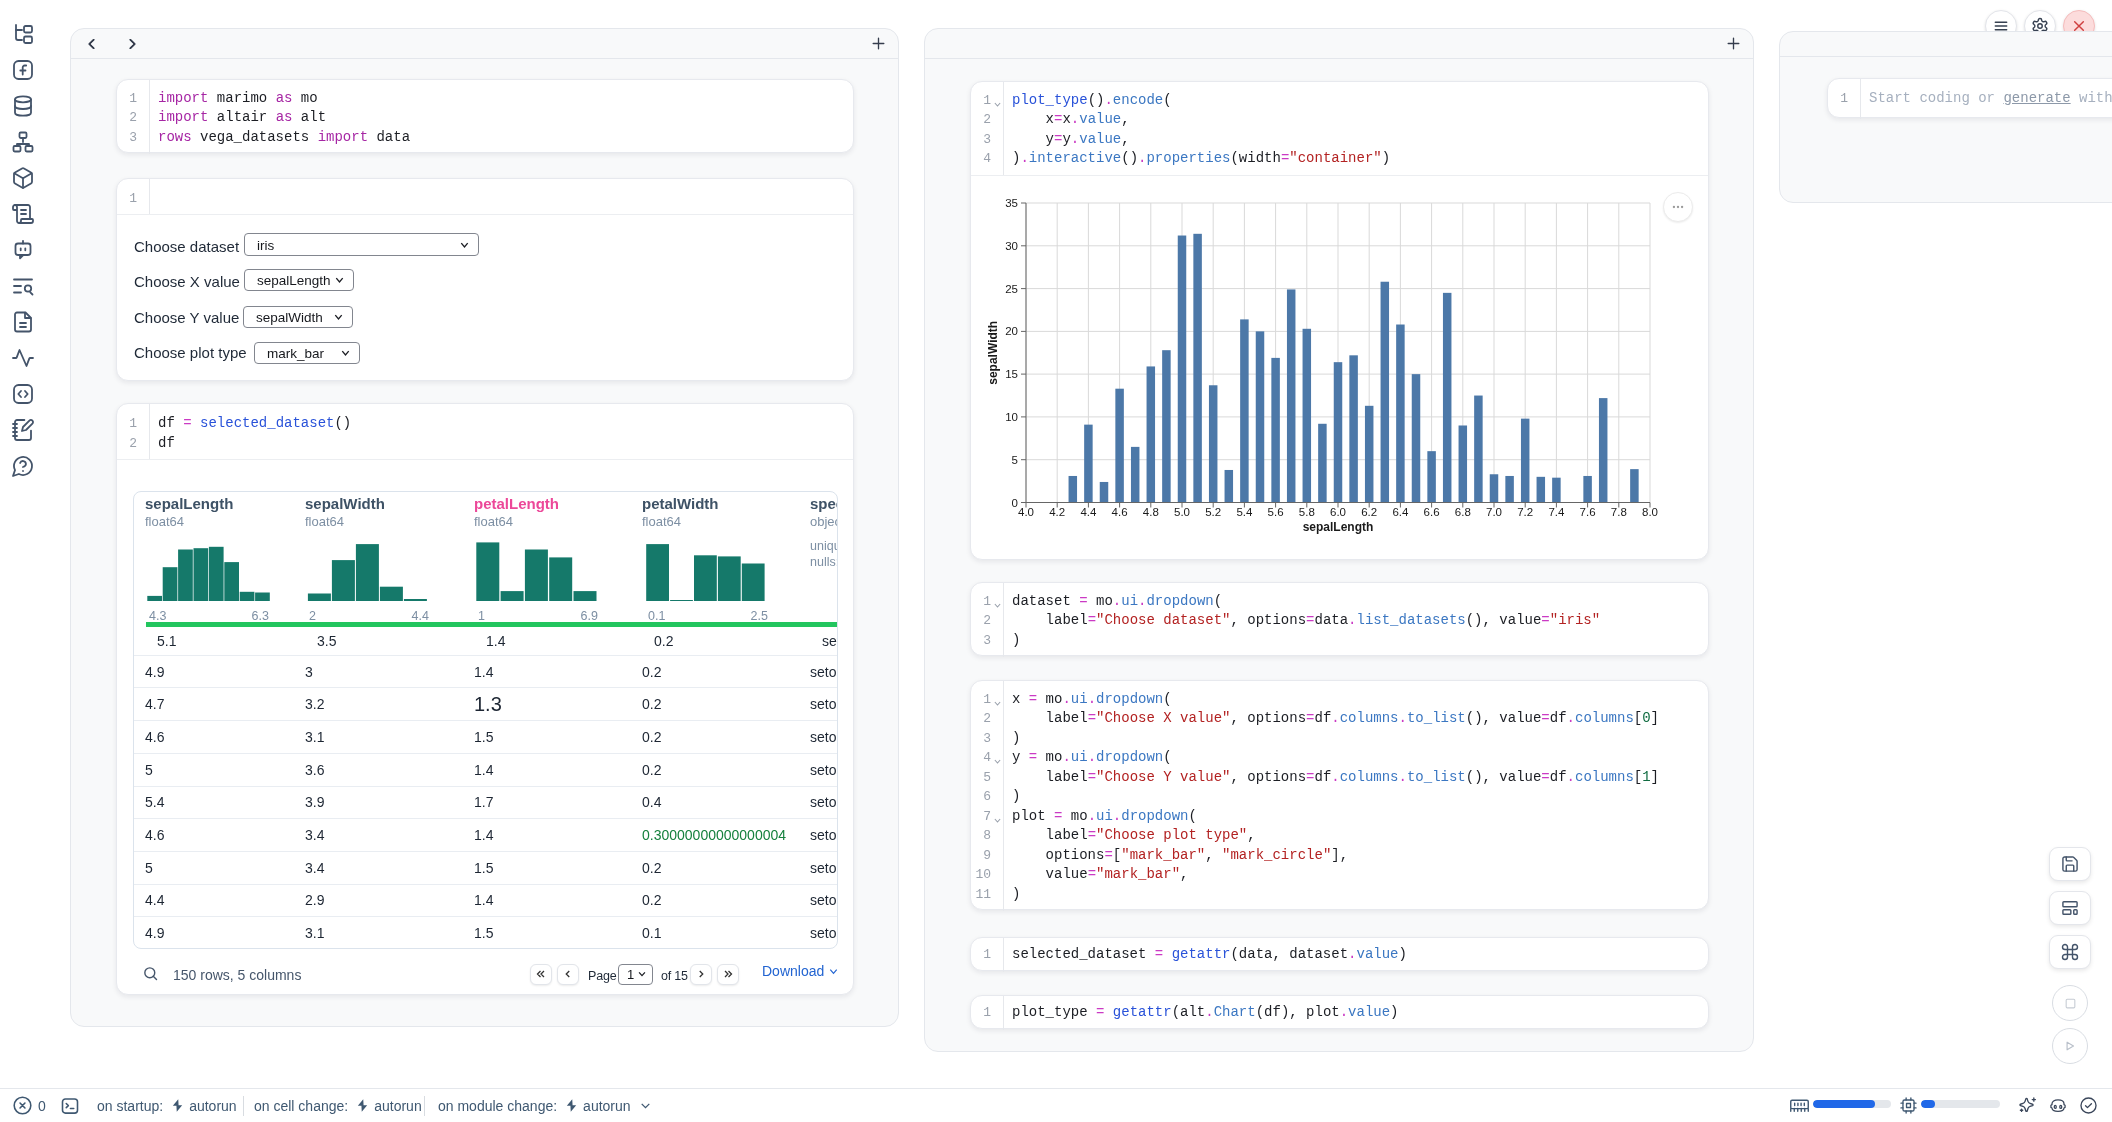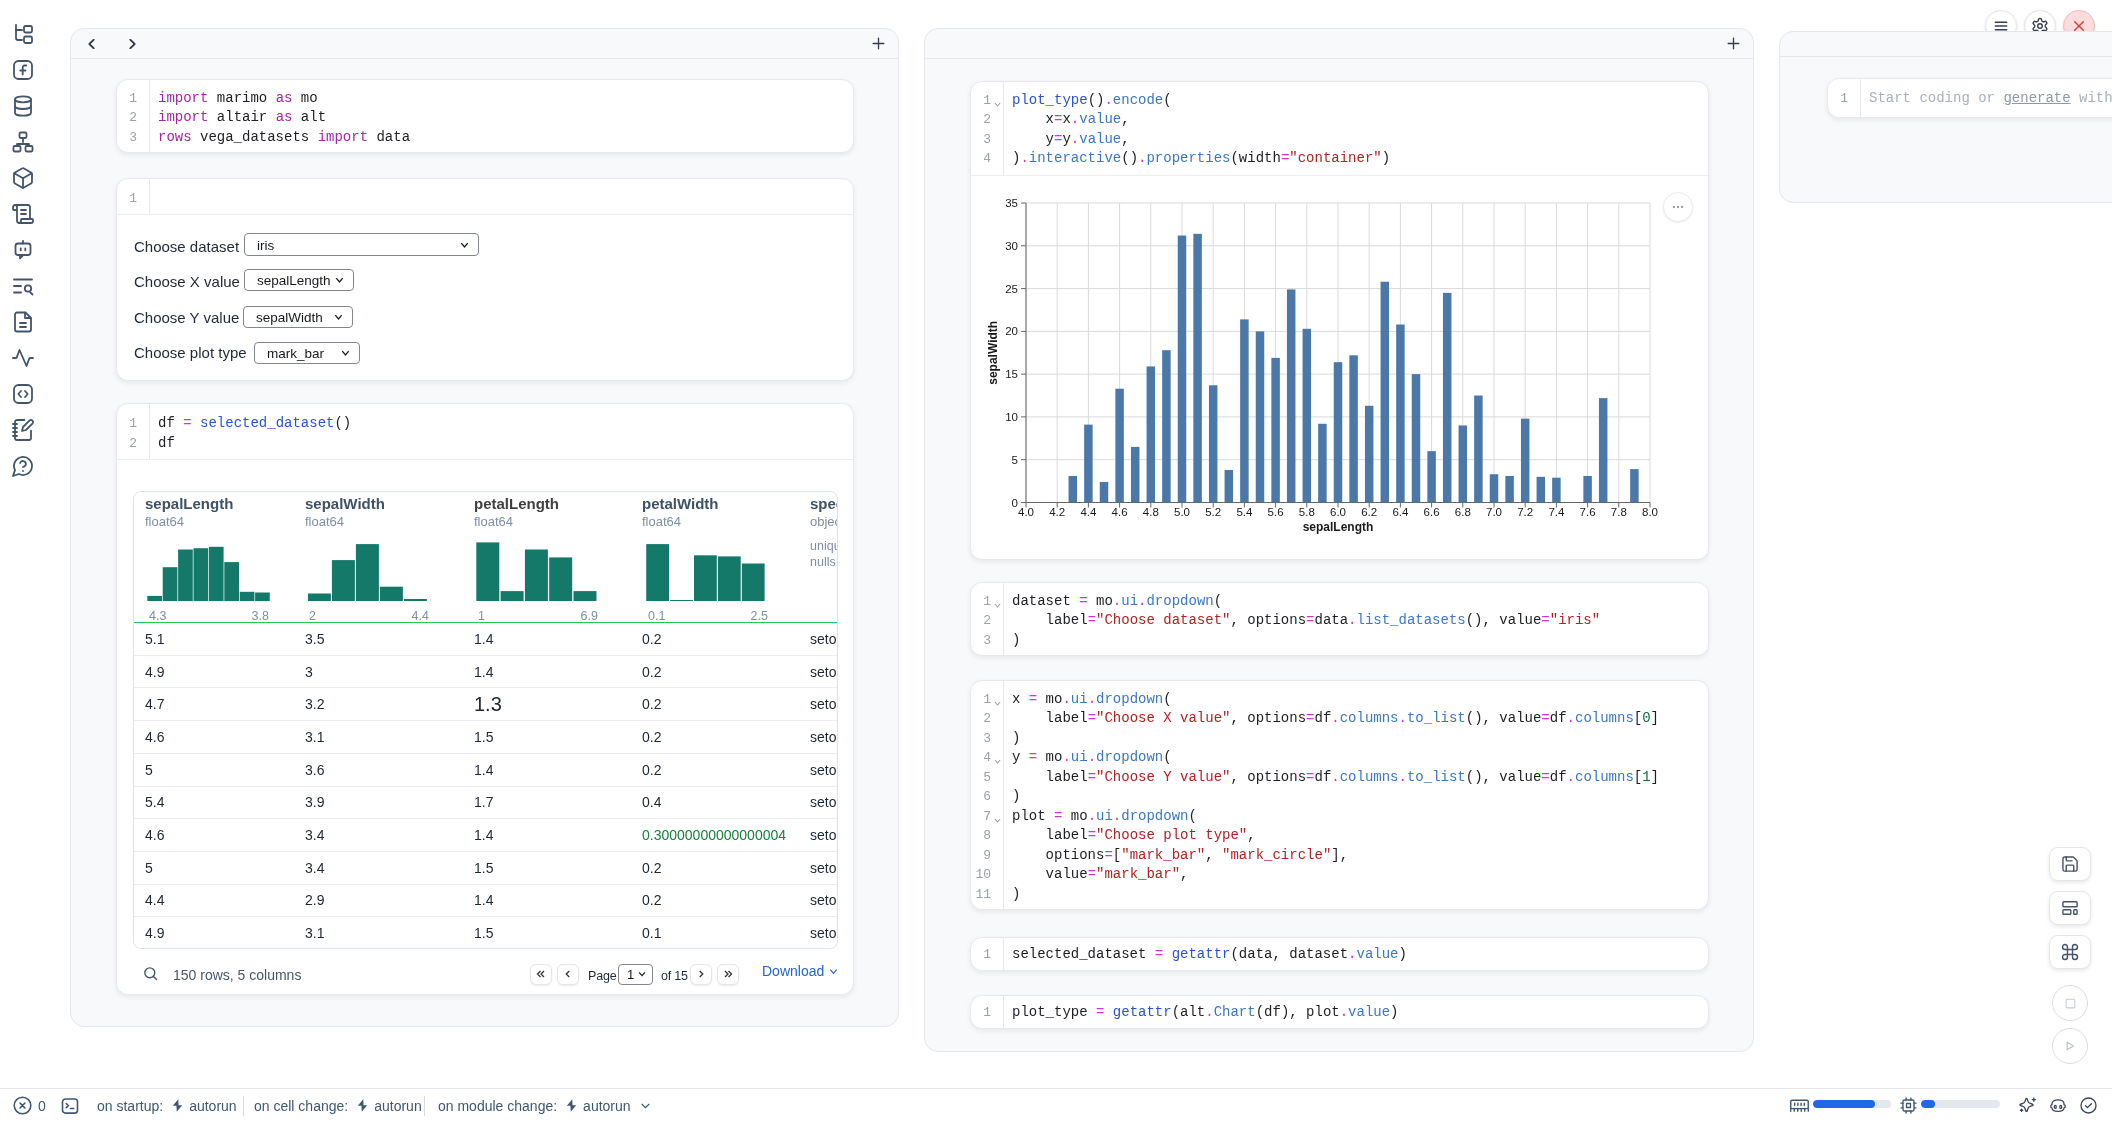--- a/index.html
+++ b/index.html
@@ -173,21 +173,21 @@
         <div>1</div>
         <div>2</div>
       </div>
       <div class="src" style="padding-top:10px"><div>df <span class="o">=</span> <span class="f">selected_dataset</span>()</div><div>df</div></div>
     </div>
 <div class="abs" style="left:16px;top:87px;width:705px;height:458px;border:1px solid #dbe3ec;border-radius:8px;background:#fff;overflow:hidden">
 <div class="abs" style="left:11px;top:3px;font-size:15px;font-weight:bold;color:#3e5266">sepalLength</div>
 <div class="abs" style="left:11px;top:22px;font-size:13px;color:#7d8fa3">float64</div>
 <div class="abs" style="left:171px;top:3px;font-size:15px;font-weight:bold;color:#3e5266">sepalWidth</div>
 <div class="abs" style="left:171px;top:22px;font-size:13px;color:#7d8fa3">float64</div>
-<div class="abs" style="left:340px;top:3px;font-size:15px;font-weight:bold;color:#404040">petalLength</div>
+<div class="abs" style="left:340px;top:3px;font-size:15px;font-weight:bold;color:#ec4899">petalLength</div>
 <div class="abs" style="left:340px;top:22px;font-size:13px;color:#7d8fa3">float64</div>
 <div class="abs" style="left:508px;top:3px;font-size:15px;font-weight:bold;color:#3e5266">petalWidth</div>
 <div class="abs" style="left:508px;top:22px;font-size:13px;color:#7d8fa3">float64</div>
 <div class="abs" style="left:676px;top:3px;font-size:15px;font-weight:bold;color:#3e5266">species</div>
 <div class="abs" style="left:676px;top:22px;font-size:13px;color:#7d8fa3">object</div>
 <div class="abs" style="left:676px;top:46px;font-size:12.5px;color:#7d8fa3;white-space:nowrap;line-height:16px">unique values: 3<br>nulls: 0</div>
 <svg class="abs" style="left:0;top:48px" width="705" height="61">
         <rect x="13.3" y="55.9" width="14.7" height="5.1" fill="#15796a"></rect>
         <rect x="28.7" y="27.2" width="14.7" height="33.8" fill="#15796a"></rect>
         <rect x="44.1" y="9.5" width="14.7" height="51.5" fill="#15796a"></rect>
@@ -213,35 +213,35 @@
       </svg>
 <svg class="abs" style="left:0;top:48px" width="705" height="61">
         <rect x="512.2" y="4.1" width="22.8" height="56.9" fill="#15796a"></rect>
         <rect x="536.1" y="60.0" width="22.8" height="1.0" fill="#15796a"></rect>
         <rect x="560.0" y="15.3" width="22.8" height="45.7" fill="#15796a"></rect>
         <rect x="583.9" y="16.4" width="22.8" height="44.6" fill="#15796a"></rect>
         <rect x="607.8" y="23.5" width="22.8" height="37.5" fill="#15796a"></rect>
       </svg>
 <div class="abs" style="left:15px;top:117px;width:120px;font-size:12.5px;color:#7d8fa3;display:flex;justify-content:space-between">
         <span>4.3</span>
-        <span>3.8</span>
+        <span>6.3</span>
       </div>
 <div class="abs" style="left:175px;top:117px;width:120px;font-size:12.5px;color:#7d8fa3;display:flex;justify-content:space-between">
         <span>2</span>
         <span>4.4</span>
       </div>
 <div class="abs" style="left:344px;top:117px;width:120px;font-size:12.5px;color:#7d8fa3;display:flex;justify-content:space-between">
         <span>1</span>
         <span>6.9</span>
       </div>
 <div class="abs" style="left:514px;top:117px;width:120px;font-size:12.5px;color:#7d8fa3;display:flex;justify-content:space-between">
         <span>0.1</span>
         <span>2.5</span>
       </div>
-<div class="abs" style="left:0;top:130.0px;width:705px;height:32.7px;border-top:1px solid #22c55e">
+<div class="abs" style="left:12px;top:130.0px;width:705px;height:32.7px;border-top:5px solid #22c55e">
 <div class="abs" style="left:11px;top:50%;transform:translateY(-50%);font-size:14px;color:#1d2633">5.1</div>
 <div class="abs" style="left:171px;top:50%;transform:translateY(-50%);font-size:14px;color:#1d2633">3.5</div>
 <div class="abs" style="left:340px;top:50%;transform:translateY(-50%);font-size:14px;color:#1d2633">1.4</div>
 <div class="abs" style="left:508px;top:50%;transform:translateY(-50%);font-size:14px;color:#1d2633">0.2</div>
 <div class="abs" style="left:676px;top:50%;transform:translateY(-50%);font-size:14px;color:#1d2633">setosa</div>
 </div>
 <div class="abs" style="left:0;top:162.7px;width:705px;height:32.7px;border-top:1px solid #e9edf2">
 <div class="abs" style="left:11px;top:50%;transform:translateY(-50%);font-size:14px;color:#1d2633">4.9</div>
 <div class="abs" style="left:171px;top:50%;transform:translateY(-50%);font-size:14px;color:#1d2633">3</div>
 <div class="abs" style="left:340px;top:50%;transform:translateY(-50%);font-size:14px;color:#1d2633">1.4</div>

